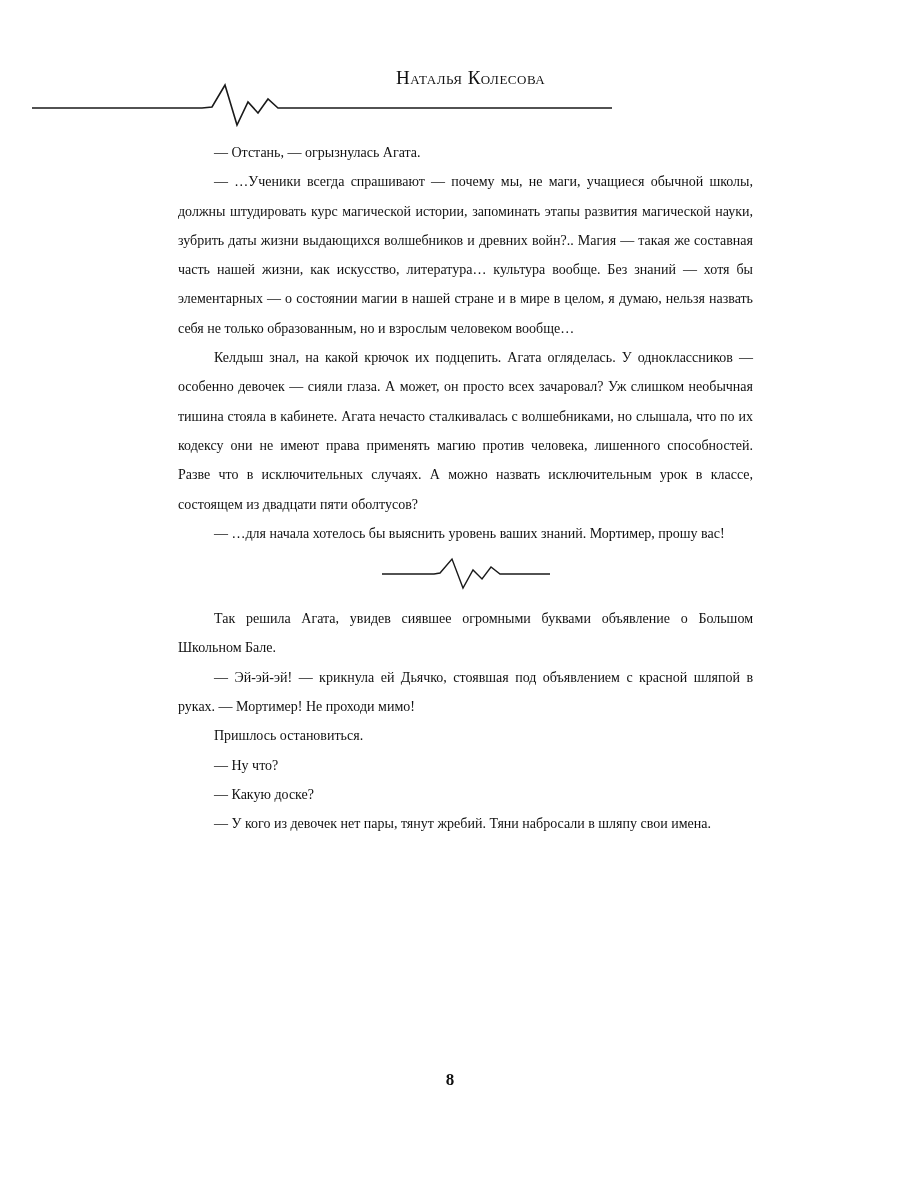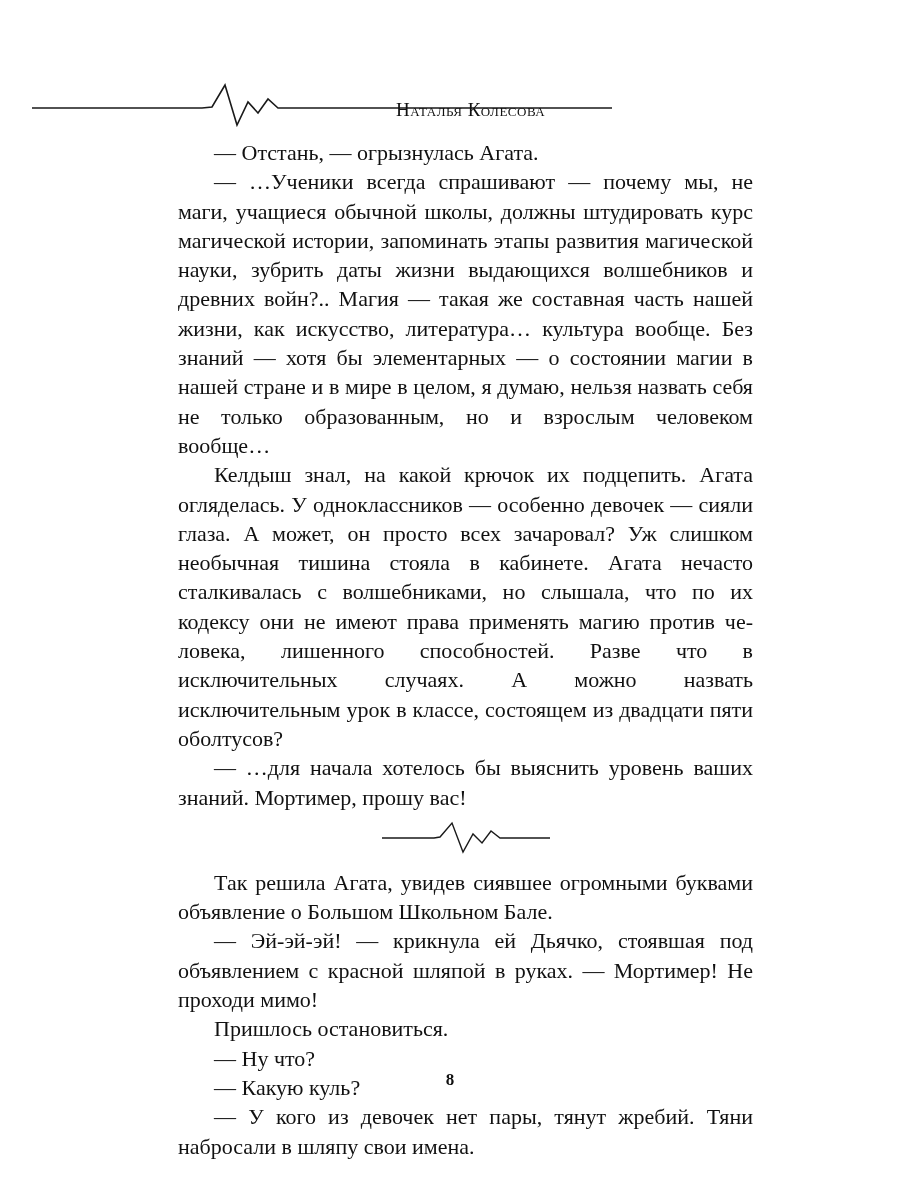--- a/index.html
+++ b/index.html
@@ -35,39 +35,39 @@
     position: absolute;
     left: 32px;
     top: 0;
     width: 580px;
     height: 50px;
     display: block;
   }
   .rh-author {
     position: absolute;
     left: 396px;
-    top: 99px;
+    top: 67px;
     font-size: 19px;
     letter-spacing: 0.5px;
     white-space: nowrap;
     color: #111111;
     font-variant: small-caps;
     font-weight: 400;
   }
 
   
   .content {
     position: absolute;
     left: 178px;
     top: 138px;
     width: 575px;
   }
   p.para {
     margin: 0;
-    font-size: 22px;
+    font-size: 14px;
     line-height: 29.3px;
     text-align: justify;
     text-justify: inter-word;
     text-indent: 36px;
     hyphens: manual;
     color: #111111;
   }
   p.para.last-line-left {
     text-align-last: left;
   }
@@ -132,21 +132,21 @@
 
     <p class="para last-line-left">Так решила Агата, увидев сиявшее огромными буквами объ­явление о Большом Школьном Бале.</p>
 
     <p class="para last-line-left">— Эй-эй-эй! — крикнула ей Дьячко, стоявшая под объявлением с красной шляпой в руках. — Мортимер! Не проходи мимо!</p>
 
     <p class="para last-line-left">Пришлось остановиться.</p>
 
     <p class="para last-line-left">— Ну что?</p>
 
 
-    <p class="para last-line-left">— Какую куль?</p>
+    <p class="para last-line-left">— Какую доске?</p>
 
     <p class="para last-line-left">— У кого из девочек нет пары, тянут жребий. Тяни набросали в шляпу свои имена.</p>
 
   </div>
 
   <div class="folio">8</div>
 
 </div>
 
 </body></html>

